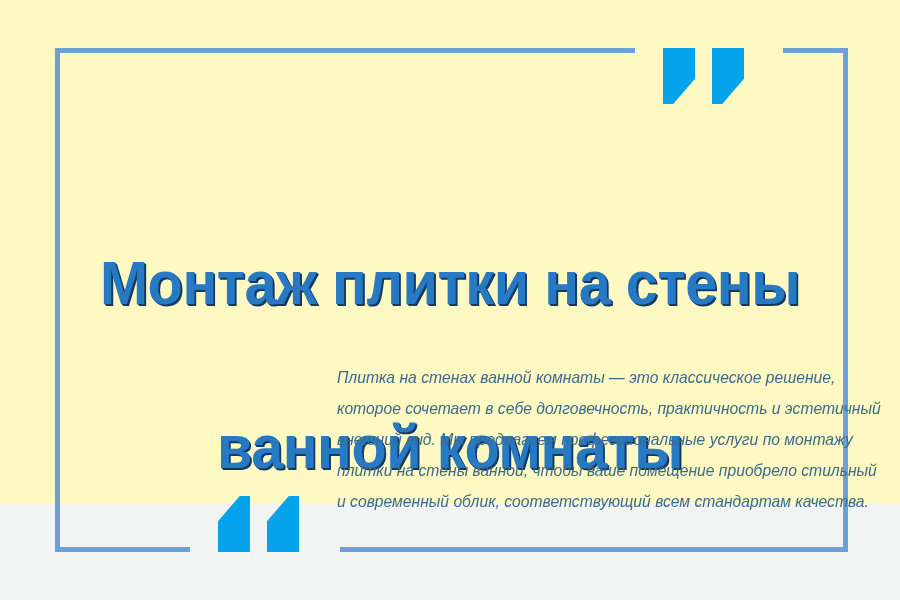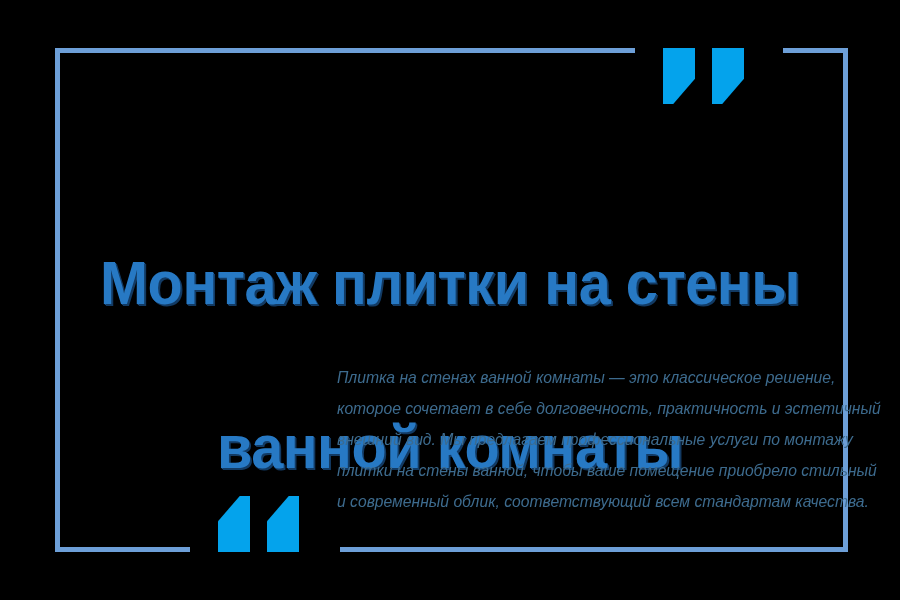--- a/index.html
+++ b/index.html
@@ -11,22 +11,22 @@
     width: 900px;
     height: 600px;
     overflow: hidden;
     background: #f2f4f4;
     font-family: "Liberation Sans", "DejaVu Sans", sans-serif;
   }
 
   #slide {
     position: relative;
     width: 900px;
-    height: 600px;
-    background: #000000;
+    height: 504px;
+    background: #fef9c3;
   }
 
   
   .frame-seg {
     position: absolute;
     background: #6d9fd8;
   }
   
   .frame-left  { left: 55px;  top: 48px;  width: 5px;  height: 504px; }
   

